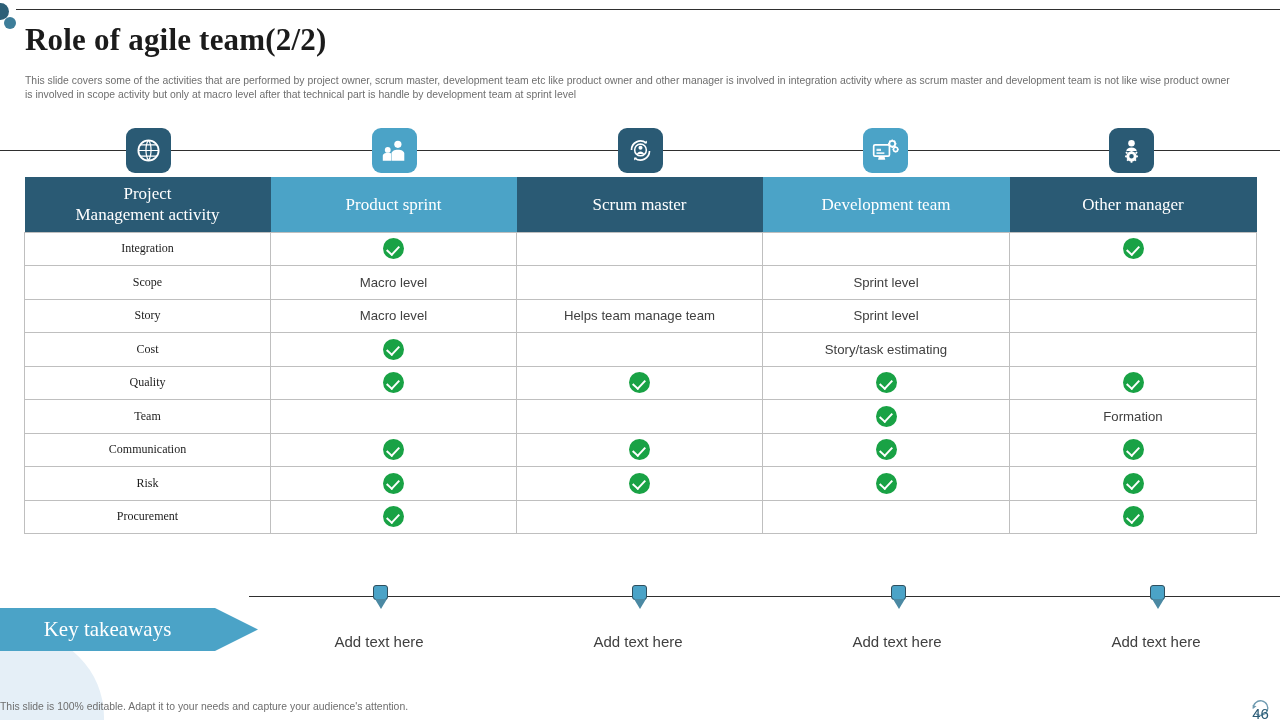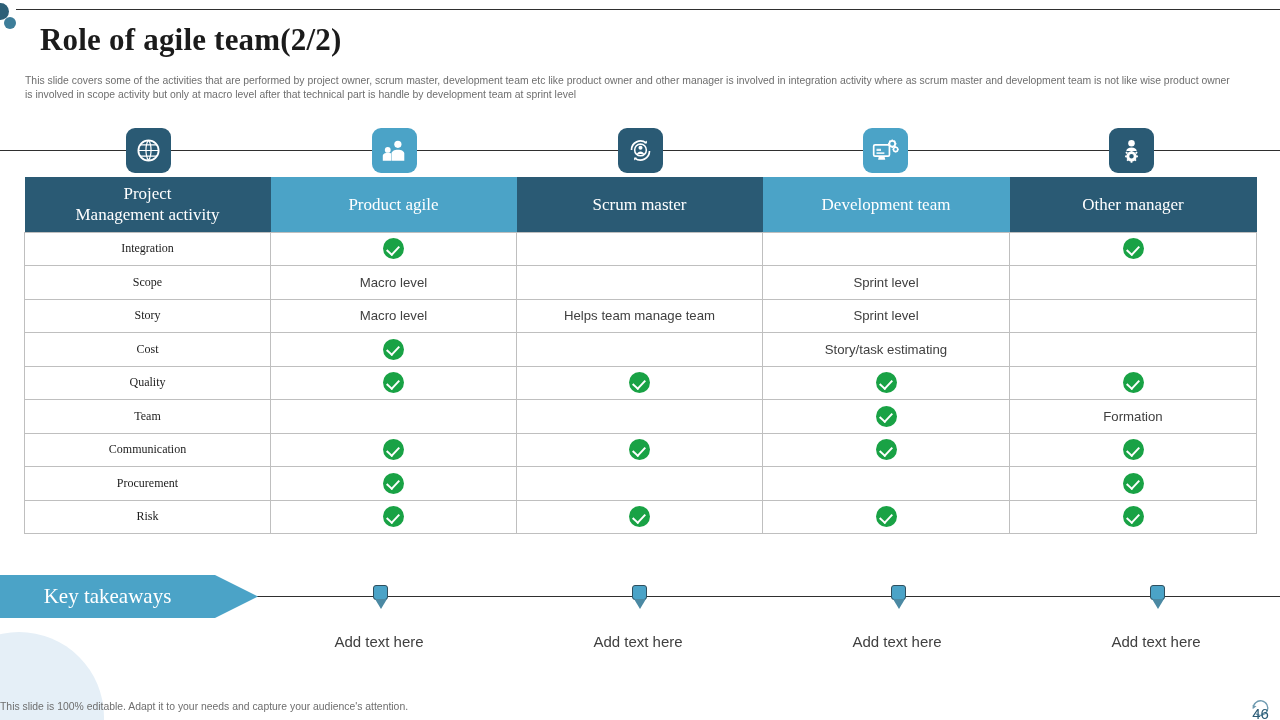--- a/index.html
+++ b/index.html
@@ -35,21 +35,20 @@
     width: 170px; height: 170px; border-radius: 50%;
     background: #e5eff7;
   }
 
   
   .title {
     position: absolute; left: 25px; top: 22px;
     font-family: "Liberation Serif", serif;
     font-size: 31px; font-weight: bold; color: #1b1b1b;
     letter-spacing: .2px;
-    margin-left: 15px;
   }
   .subtitle {
     position: absolute; left: 25px; top: 74px; width: 1215px;
     font-size: 10.4px; line-height: 14px; color: #6e6e6e;
   }
 
   
   .icon-rail {
     position: absolute; left: 0; top: 150px;
     width: 1280px; height: 1px; background: #2f2f2f;
@@ -113,21 +112,21 @@
     border-width: 0 2.2px 2.2px 0;
     transform: rotate(43deg);
   }
 
   
   .kt-rail {
     position: absolute; left: 249px; top: 596px;
     width: 1031px; height: 1px; background: #2f2f2f;
   }
   .kt-banner {
-    position: absolute; left: 0; top: 575px;
+    position: absolute; left: 0; top: 608px;
     width: 258px; height: 43px;
     background: #4ba3c7;
     clip-path: polygon(0 0, 215px 0, 258px 50%, 215px 100%, 0 100%);
     display: flex; align-items: center;
   }
   .kt-banner span {
     font-family: "Liberation Serif", serif;
     font-size: 21px; color: #ffffff;
     width: 215px; text-align: center;
   }
@@ -243,21 +242,21 @@
         <col style="width:246px">
         <col style="width:247px">
         <col style="width:247px">
     </colgroup>
     <thead>
       <tr>
         <th class="dark">
           <div>Project</div>
           <div>Management activity</div>
         </th>
-        <th class="light">Product agile</th>
+        <th class="light">Product sprint</th>
         <th class="dark">Scrum master</th>
         <th class="light">Development team</th>
         <th class="dark">Other manager</th>
       </tr>
     </thead>
     <tbody id="tbody">
         <tr>
           <td class="activity">Integration</td>
           <td class="val"><span class="check"></span></td>
           <td class="val"></td>
@@ -300,31 +299,31 @@
           <td class="val">Formation</td>
         </tr>
         <tr>
           <td class="activity">Communication</td>
           <td class="val"><span class="check"></span></td>
           <td class="val"><span class="check"></span></td>
           <td class="val"><span class="check"></span></td>
           <td class="val"><span class="check"></span></td>
         </tr>
         <tr>
+          <td class="activity">Risk</td>
+          <td class="val"><span class="check"></span></td>
+          <td class="val"><span class="check"></span></td>
+          <td class="val"><span class="check"></span></td>
+          <td class="val"><span class="check"></span></td>
+        </tr>
+        <tr>
           <td class="activity">Procurement</td>
           <td class="val"><span class="check"></span></td>
           <td class="val"></td>
           <td class="val"></td>
-          <td class="val"><span class="check"></span></td>
-        </tr>
-        <tr>
-          <td class="activity">Risk</td>
-          <td class="val"><span class="check"></span></td>
-          <td class="val"><span class="check"></span></td>
-          <td class="val"><span class="check"></span></td>
           <td class="val"><span class="check"></span></td>
         </tr>
       </tbody>
   </table>
 
   <div class="kt-rail"></div>
   <div class="kt-banner">
     <span>Key takeaways</span>
   </div>
 

